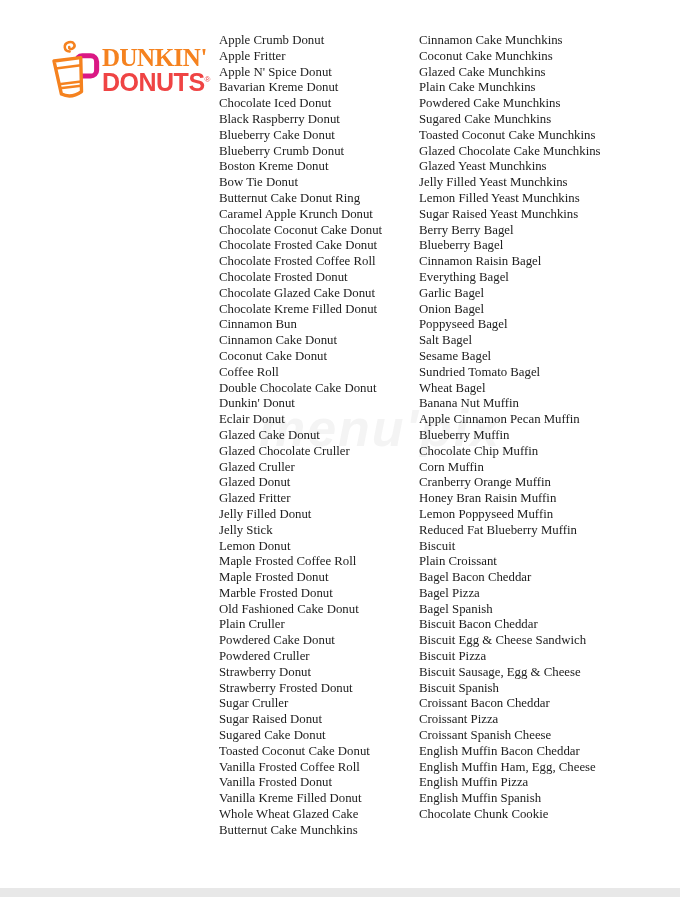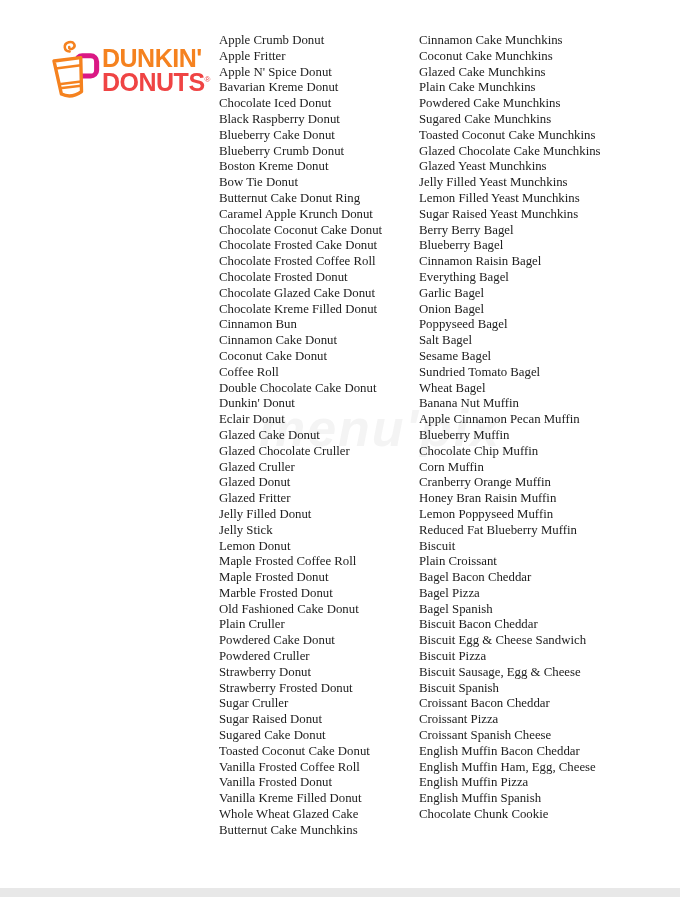--- a/index.html
+++ b/index.html
@@ -32,21 +32,21 @@
   .logo-text {
     margin-left: 2px;
     margin-top: 9px;
     font-family: "Liberation Sans", sans-serif;
     font-weight: 800;
     font-size: 25px;
     line-height: 22px;
     letter-spacing: -0.5px;
     white-space: nowrap;
   }
-  .logo-line1 { color: #f5821f; }
+  .logo-line1 { color: #f5821f; font-family: Liberation Serif, serif; }
   .logo-line2 { color: #ef4444; }
   .logo-reg {
     font-size: 8px;
     vertical-align: super;
     font-weight: 400;
   }
 
   
   .menu-col {
     position: absolute;

